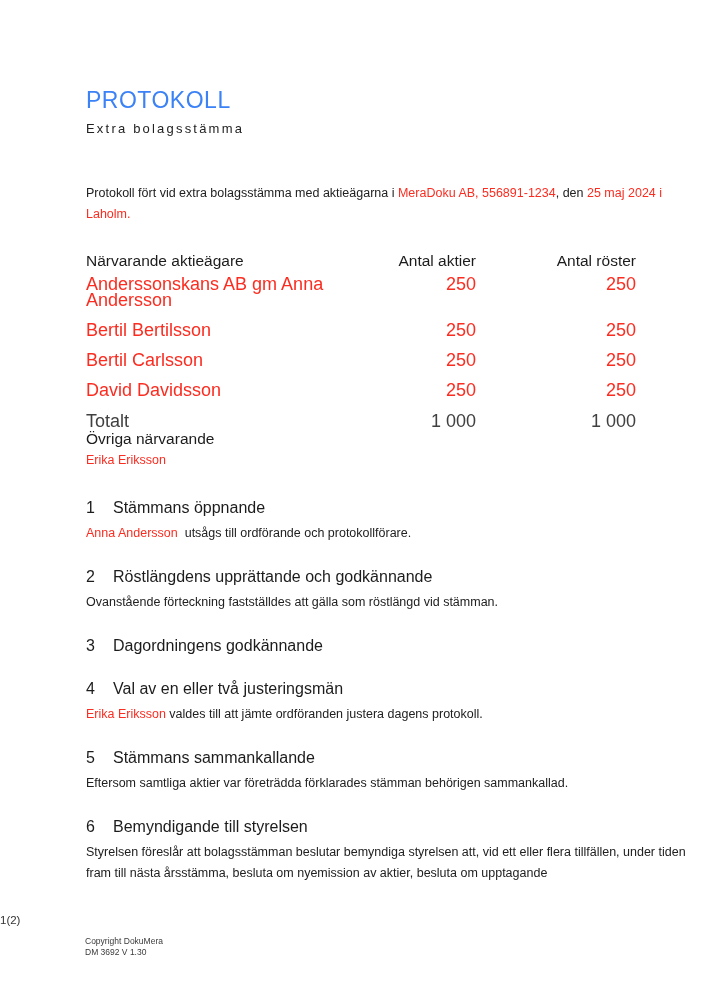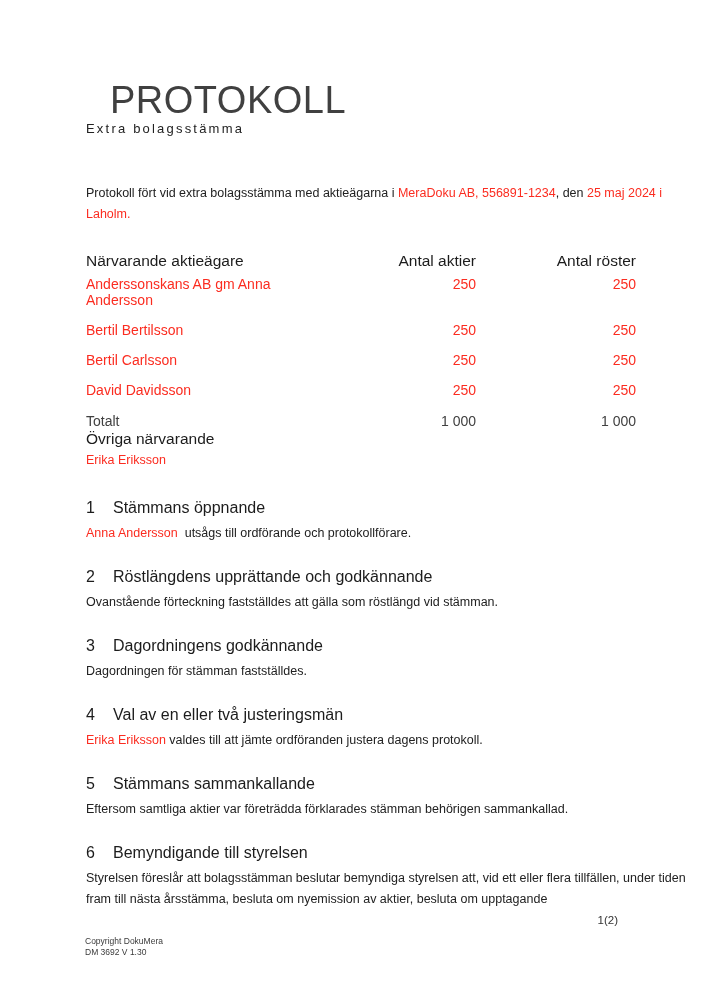--- a/index.html
+++ b/index.html
@@ -17,26 +17,25 @@
   .page {
     position: relative;
     width: 707px;
     height: 1000px;
     background: #ffffff;
   }
   .content {
     padding: 84px 0 0 86px;
   }
   .doc-title {
-    font-size: 38px;
+    font-size: 23px;
     font-weight: 400;
     letter-spacing: 0.5px;
     line-height: 33px;
-    color: #404040;
-    margin-left: 24px;
+    color: #3b82f6;
   }
   .doc-subtitle {
     margin-top: 4px;
     font-size: 13px;
     letter-spacing: 2.2px;
     line-height: 16px;
     color: #222222;
   }
   .intro {
     margin-top: 46px;
@@ -52,21 +51,21 @@
     display: grid;
     grid-template-columns: 245px 145px 160px;
   }
   .t-head {
     font-size: 15.5px;
     line-height: 19px;
     color: #1c1c1c;
   }
   .t-row {
     margin-top: 14px;
-    font-size: 14px;
+    font-size: 18px;
     line-height: 16px;
   }
   .t-row.first { margin-top: 6px; }
   .t-row.total { margin-top: 15px; color: #404040; }
   .cell-center { text-align: right; }
 
   .others { }
   .others-heading {
     font-size: 15.5px;
     line-height: 19px;
@@ -94,21 +93,21 @@
     line-height: 21px;
     max-width: 620px;
     white-space: pre-wrap;
   }
 
   .page-num {
     position: absolute;
     top: 914px;
     left: 0;
     width: 618px;
-    text-align: right;
+    text-align: left;
     font-size: 11.5px;
     color: #333333;
   }
   .copyright {
     position: absolute;
     top: 936px;
     left: 85px;
     font-size: 8.5px;
     line-height: 11px;
     color: #3a3a3a;
@@ -178,21 +177,20 @@
         <span>Röstlängdens upprättande och godkännande</span>
       </div>
       <p class="sec-body"><span>Ovanstående förteckning fastställdes att gälla som röstlängd vid stämman.</span></p>
     </div>
 
     <div class="section">
       <div class="sec-head">
         <span class="sec-num">3</span>
         <span>Dagordningens godkännande</span>
       </div>
-      <p class="sec-body"><span>Dagordningen för stämman fastställdes.</span></p>
     </div>
 
     <div class="section">
       <div class="sec-head">
         <span class="sec-num">4</span>
         <span>Val av en eller två justeringsmän</span>
       </div>
       <p class="sec-body"><span class="red">Erika Eriksson</span><span> valdes till att jämte ordföranden justera dagens protokoll.</span></p>
     </div>
 

